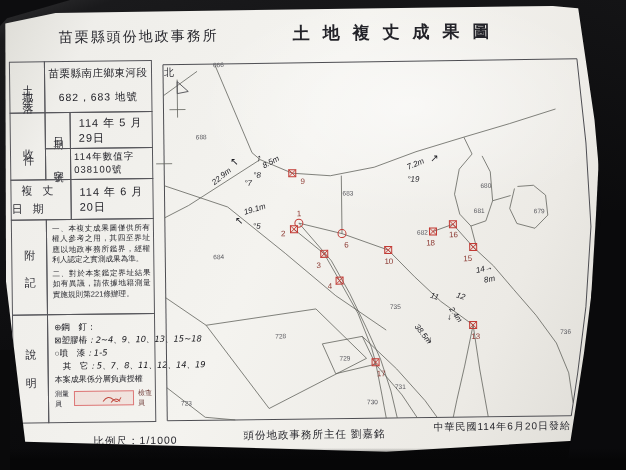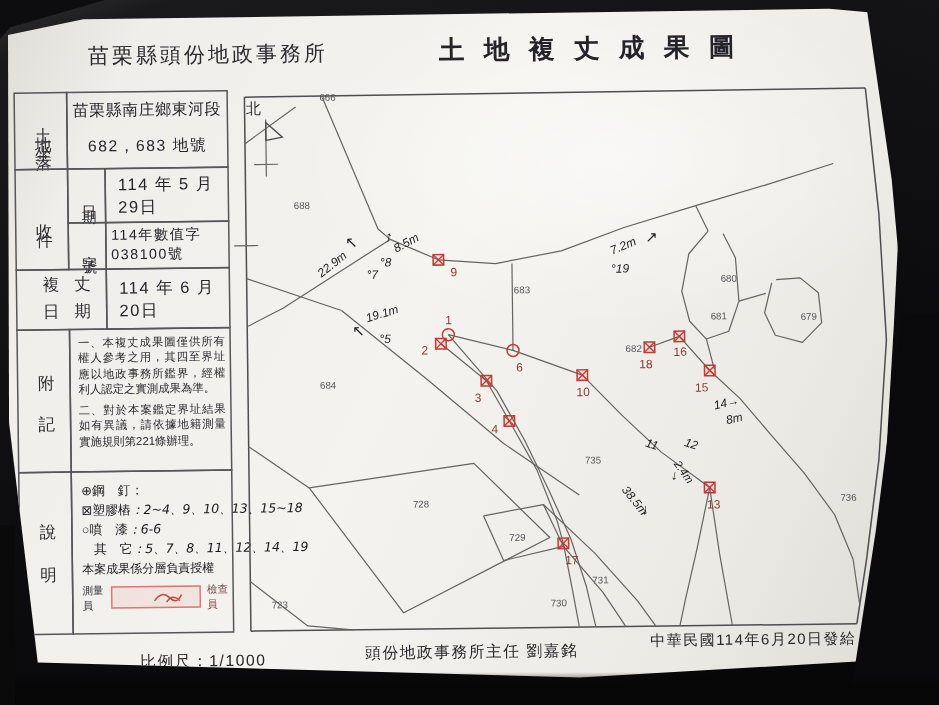--- a/index.html
+++ b/index.html
@@ -47,34 +47,34 @@
     <div style="font-size:10.5px;text-align:center;margin-top:5px;letter-spacing:.5px;">苗栗縣南庄鄉東河段</div>
     <div style="font-size:10.5px;text-align:center;margin-top:10px;letter-spacing:1px;">682，683 地號</div>
   </div>
 
   <div class="cell vlabel" style="left:8px;top:101px;width:36px;height:68px;">收件</div>
   <div class="cell vlabel vlabel2" style="left:43px;top:101px;width:26px;height:37px;font-size:10px;">日期</div>
   <div class="cell cval" style="left:68px;top:101px;width:83px;height:37px;">114 年 5 月29日</div>
   <div class="cell vlabel vlabel2" style="left:43px;top:137px;width:26px;height:32px;font-size:10px;">字號</div>
   <div class="cell cval" style="left:68px;top:137px;width:83px;height:32px;font-size:9.5px;padding-left:3px;">114年數值字038100號</div>
 
-  <div class="cell vlabel" style="left:8px;top:168px;width:61px;height:41px;writing-mode:horizontal-tb;letter-spacing:10px;text-indent:10px;flex-wrap:wrap;line-height:1.6;text-align:right;">複丈日期</div>
+  <div class="cell vlabel" style="left:8px;top:168px;width:61px;height:41px;writing-mode:horizontal-tb;letter-spacing:10px;text-indent:10px;flex-wrap:wrap;line-height:1.6;">複丈日期</div>
   <div class="cell cval" style="left:68px;top:168px;width:83px;height:41px;">114 年 6 月20日</div>
 
   <div class="cell vlabel" style="left:8px;top:208px;width:36px;height:96px;letter-spacing:26px;">附記</div>
   <div class="cell" style="left:43px;top:208px;width:108px;height:96px;">
     <div class="note">一、本複丈成果圖僅供所有權人參考之用，其四至界址應以地政事務所鑑界，經權利人認定之實測成果為準。</div>
     <div class="note">二、對於本案鑑定界址結果如有異議，請依據地籍測量實施規則第221條辦理。</div>
   </div>
 
   <div class="cell vlabel" style="left:8px;top:303px;width:36px;height:109px;letter-spacing:30px;">說明</div>
   <div class="cell" style="left:43px;top:303px;width:108px;height:109px;padding:6px 2px 0 6px;box-sizing:border-box;">
     <div class="legend-line"><span>⊕</span><span>鋼　釘</span><span>：</span></div>
     <div class="legend-line"><span>⊠</span><span>塑膠樁</span><span class="legend-hand">：2~4、9、10、13、15~18</span></div>
-    <div class="legend-line"><span>○</span><span>噴　漆</span><span class="legend-hand">：6-6</span></div>
+    <div class="legend-line"><span>○</span><span>噴　漆</span><span class="legend-hand">：1-5</span></div>
     <div class="legend-line" style="padding-left:8px;"><span>其　它</span><span class="legend-hand">：5、7、8、11、12、14、19</span></div>
     <div class="legend-line" style="font-size:8px;margin-top:1px;">本案成果係分層負責授權</div>
     <div class="stamp-row">
       <span style="font-size:7px;color:#33333a;">測量員</span>
       <span class="stamp-box">
         <svg width="58" height="13" viewBox="0 0 58 13">
           <path d="M28 9 Q33 2 38 7 T46 5 M36 10 Q40 4 45 9" stroke="#c0493f" stroke-width="1" fill="none"></path>
         </svg>
       </span>
       <span style="font-size:7px;color:#7a4a46;">檢查員</span>

